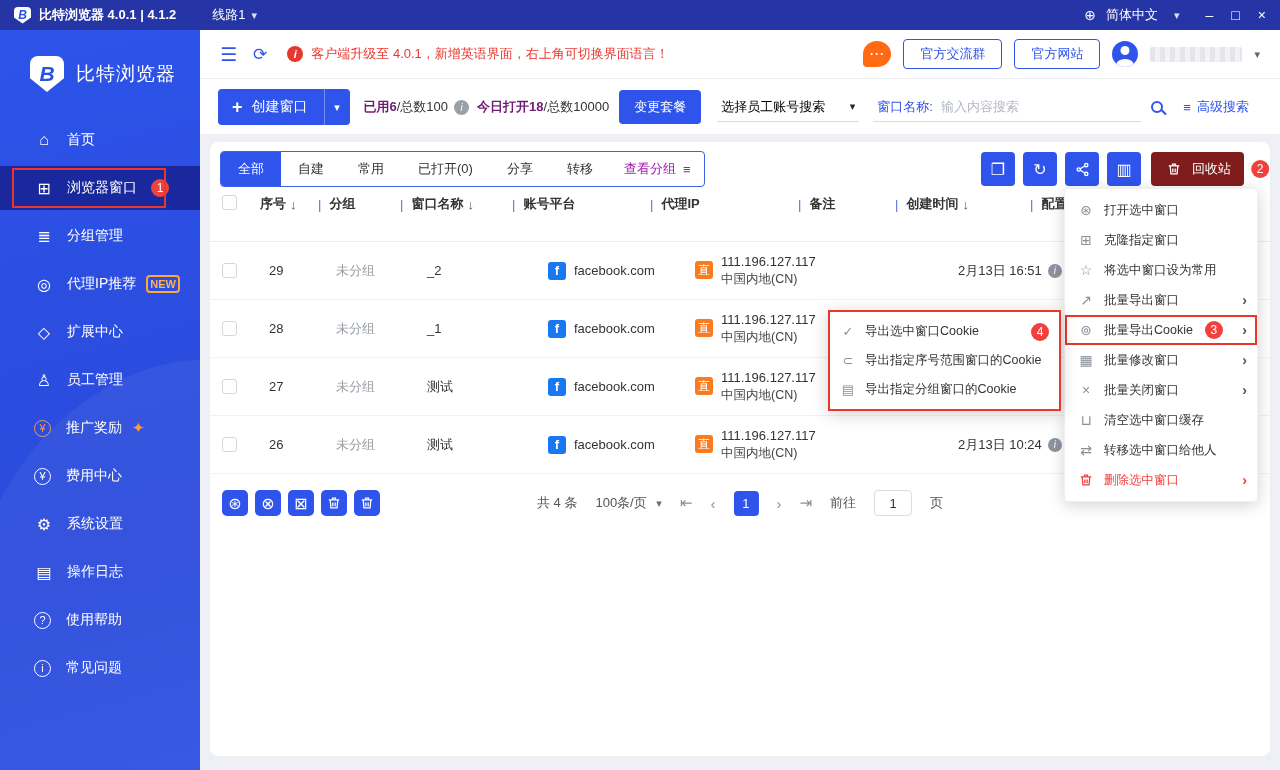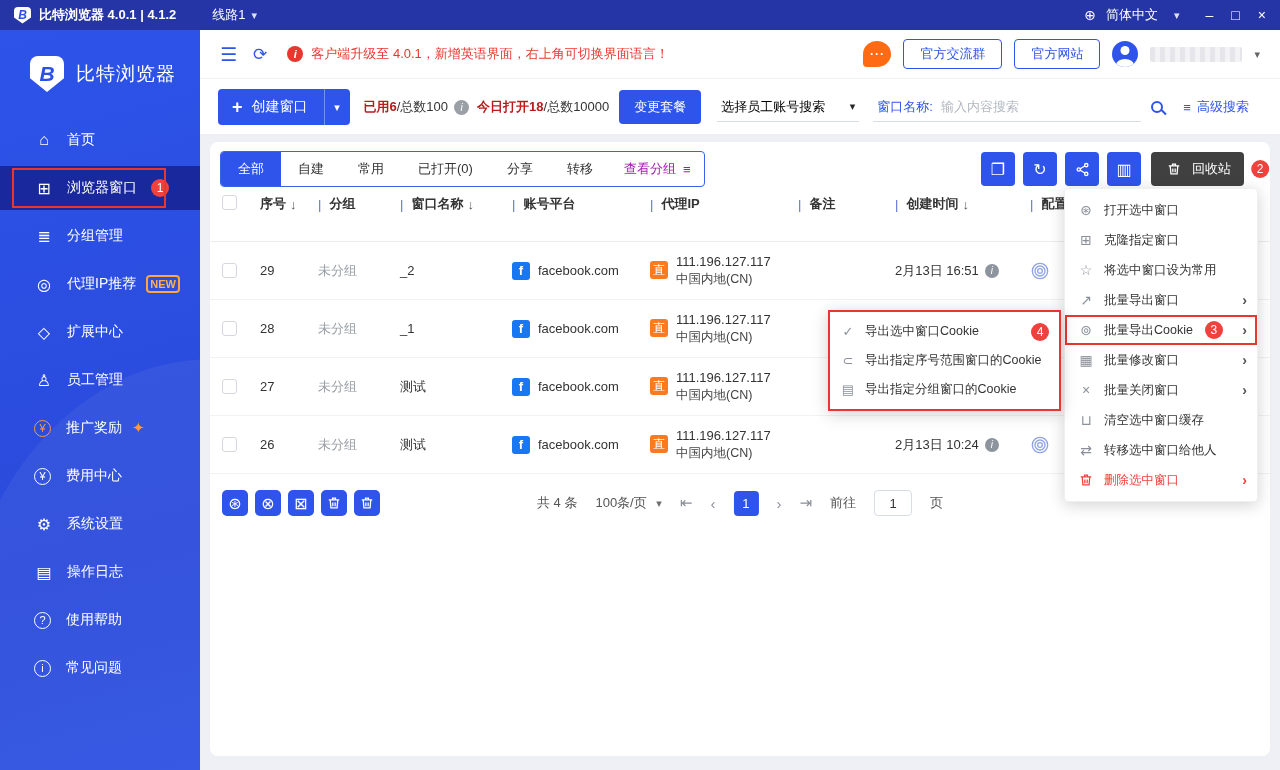--- a/index.html
+++ b/index.html
@@ -70,21 +70,21 @@
   .hdr-caret { color:#666; font-size:11px; cursor:pointer; }
 
   
   .toolbar { position:absolute; left:200px; top:80px; right:0; height:54px; background:#fff;
     display:flex; align-items:center; padding:0 18px; }
   .create-btn { display:flex; height:36px; background:#2f54eb; border-radius:4px; color:#fff; overflow:hidden; cursor:pointer; }
   .create-main { padding:0 16px 0 14px; display:flex; align-items:center; gap:9px; font-size:14px; }
   .plus-ic { font-size:18px; font-weight:bold; }
   .create-caret { width:26px; border-left:1px solid rgba(255,255,255,.35); display:flex; align-items:center; justify-content:center; font-size:11px; }
   .stats { margin-left:14px; font-size:13px; color:#333; display:flex; align-items:center; white-space:nowrap; }
-  .stat-bold { color:#b91c1c; font-weight:bold; }
+  .stat-bold { color:#701a75; font-weight:bold; }
   .ginfo { width:15px; height:15px; border-radius:50%; background:#9aa0a6; color:#fff; font-size:10px; font-style:italic;
     display:inline-flex; align-items:center; justify-content:center; margin:0 8px 0 6px; }
   .plan-btn { height:34px; padding:0 15px; background:#2f54eb; color:#fff; border:0; border-radius:4px;
     font-size:13px; margin-left:10px; cursor:pointer; white-space:nowrap; }
   .emp-select { margin-left:16px; width:142px; border-bottom:1px solid #d8dce6; height:30px;
     display:flex; align-items:center; justify-content:space-between; color:#000000; font-size:13px; padding:0 4px; cursor:pointer; white-space:nowrap; }
   .name-field { margin-left:14px; flex:1; max-width:268px; border-bottom:1px solid #d8dce6; height:30px;
     display:flex; align-items:center; gap:8px; padding:0 4px; }
   .name-label { color:#2f54eb; font-size:13px; white-space:nowrap; }
   .name-input { border:0; outline:0; flex:1; min-width:40px; font-size:13px; color:#333; font-family:inherit; }
@@ -99,31 +99,31 @@
   .card { position:absolute; left:210px; top:142px; width:1060px; bottom:14px; background:#fff;
     border-radius:8px; overflow:visible; }
   .tabs-row { display:flex; align-items:center; padding:9px 6px 0 10px; margin-bottom:8px; }
   .tab-group { display:flex; border:1px solid #3b61e8; border-radius:4px; overflow:hidden; height:36px; align-items:stretch; }
   .tab { padding:0 17px; display:flex; align-items:center; font-size:13px; color:#333; cursor:pointer; }
   .tab.active { background:#2f54eb; color:#fff; }
   .view-group { display:flex; align-items:center; gap:7px; color:#a21caf; padding:0 14px; font-size:13px; cursor:pointer; }
   .sq-btn { width:34px; height:34px; background:#2f54eb; color:#fff; border:0; border-radius:4px;
     display:flex; align-items:center; justify-content:center; margin-left:8px; font-size:15px; cursor:pointer; }
   .sq-btn:first-of-type { margin-left:auto; }
-  .recycle-btn { height:34px; padding:0 13px; background:#404040; color:#fff; border:0; border-radius:4px;
+  .recycle-btn { height:34px; padding:0 13px; background:#7f1d1d; color:#fff; border:0; border-radius:4px;
     margin-left:10px; display:flex; gap:8px; align-items:center; font-size:13px; cursor:pointer; white-space:nowrap; }
   .more-frame { margin-left:12px; border:2px solid #e8372f; padding:2px; position:relative; display:flex; align-items:center; }
   .more-btn { height:34px; padding:0 12px; background:#2f54eb; color:#fff; border:0; border-radius:4px;
     display:flex; gap:8px; align-items:center; font-size:13px; cursor:pointer; white-space:nowrap; }
   .more-frame .num-badge { position:absolute; right:0; top:50%; transform:translate(40%,-50%); z-index:5; }
 
   
   .thead { display:flex; align-items:flex-start; height:47px; border-bottom:1px solid #ececec; padding-left:12px;
     font-size:13px; font-weight:bold; color:#333; }
-  .trow { display:flex; align-items:center; height:58px; border-bottom:1px solid #f2f2f2; padding-left:12px; font-size:13px; color:#333; }
+  .trow { display:flex; align-items:center; height:58px; border-bottom:1px solid #f2f2f2; padding-left:12px; font-size:13px; color:#333;gap:9px; }
   .cell { display:flex; align-items:center; }
   .c-check { width:38px; } .c-seq { width:58px; } .c-group { width:82px; } .c-name { width:112px; }
   .c-platform { width:138px; } .c-ip { width:148px; } .c-note { width:97px; } .c-time { width:135px; } .c-config { flex:1; }
   .pipe { color:#5b6fd6; margin-right:8px; font-weight:normal; }
   .sort-arrow { margin-left:4px; color:#555; font-weight:normal; }
   .checkbox { width:15px; height:15px; border:1.5px solid #d4d7de; border-radius:3px; background:#fff; cursor:pointer; }
   .grey { color:#9aa0a6; }
   .fb { width:18px; height:18px; border-radius:3px; background:#1877f2; color:#fff; font-weight:bold;
     display:flex; align-items:center; justify-content:center; font-size:13px; margin-right:8px; }
   .zhi { width:18px; height:18px; border-radius:3px; background:#fa7a1f; color:#fff; font-size:12px;

